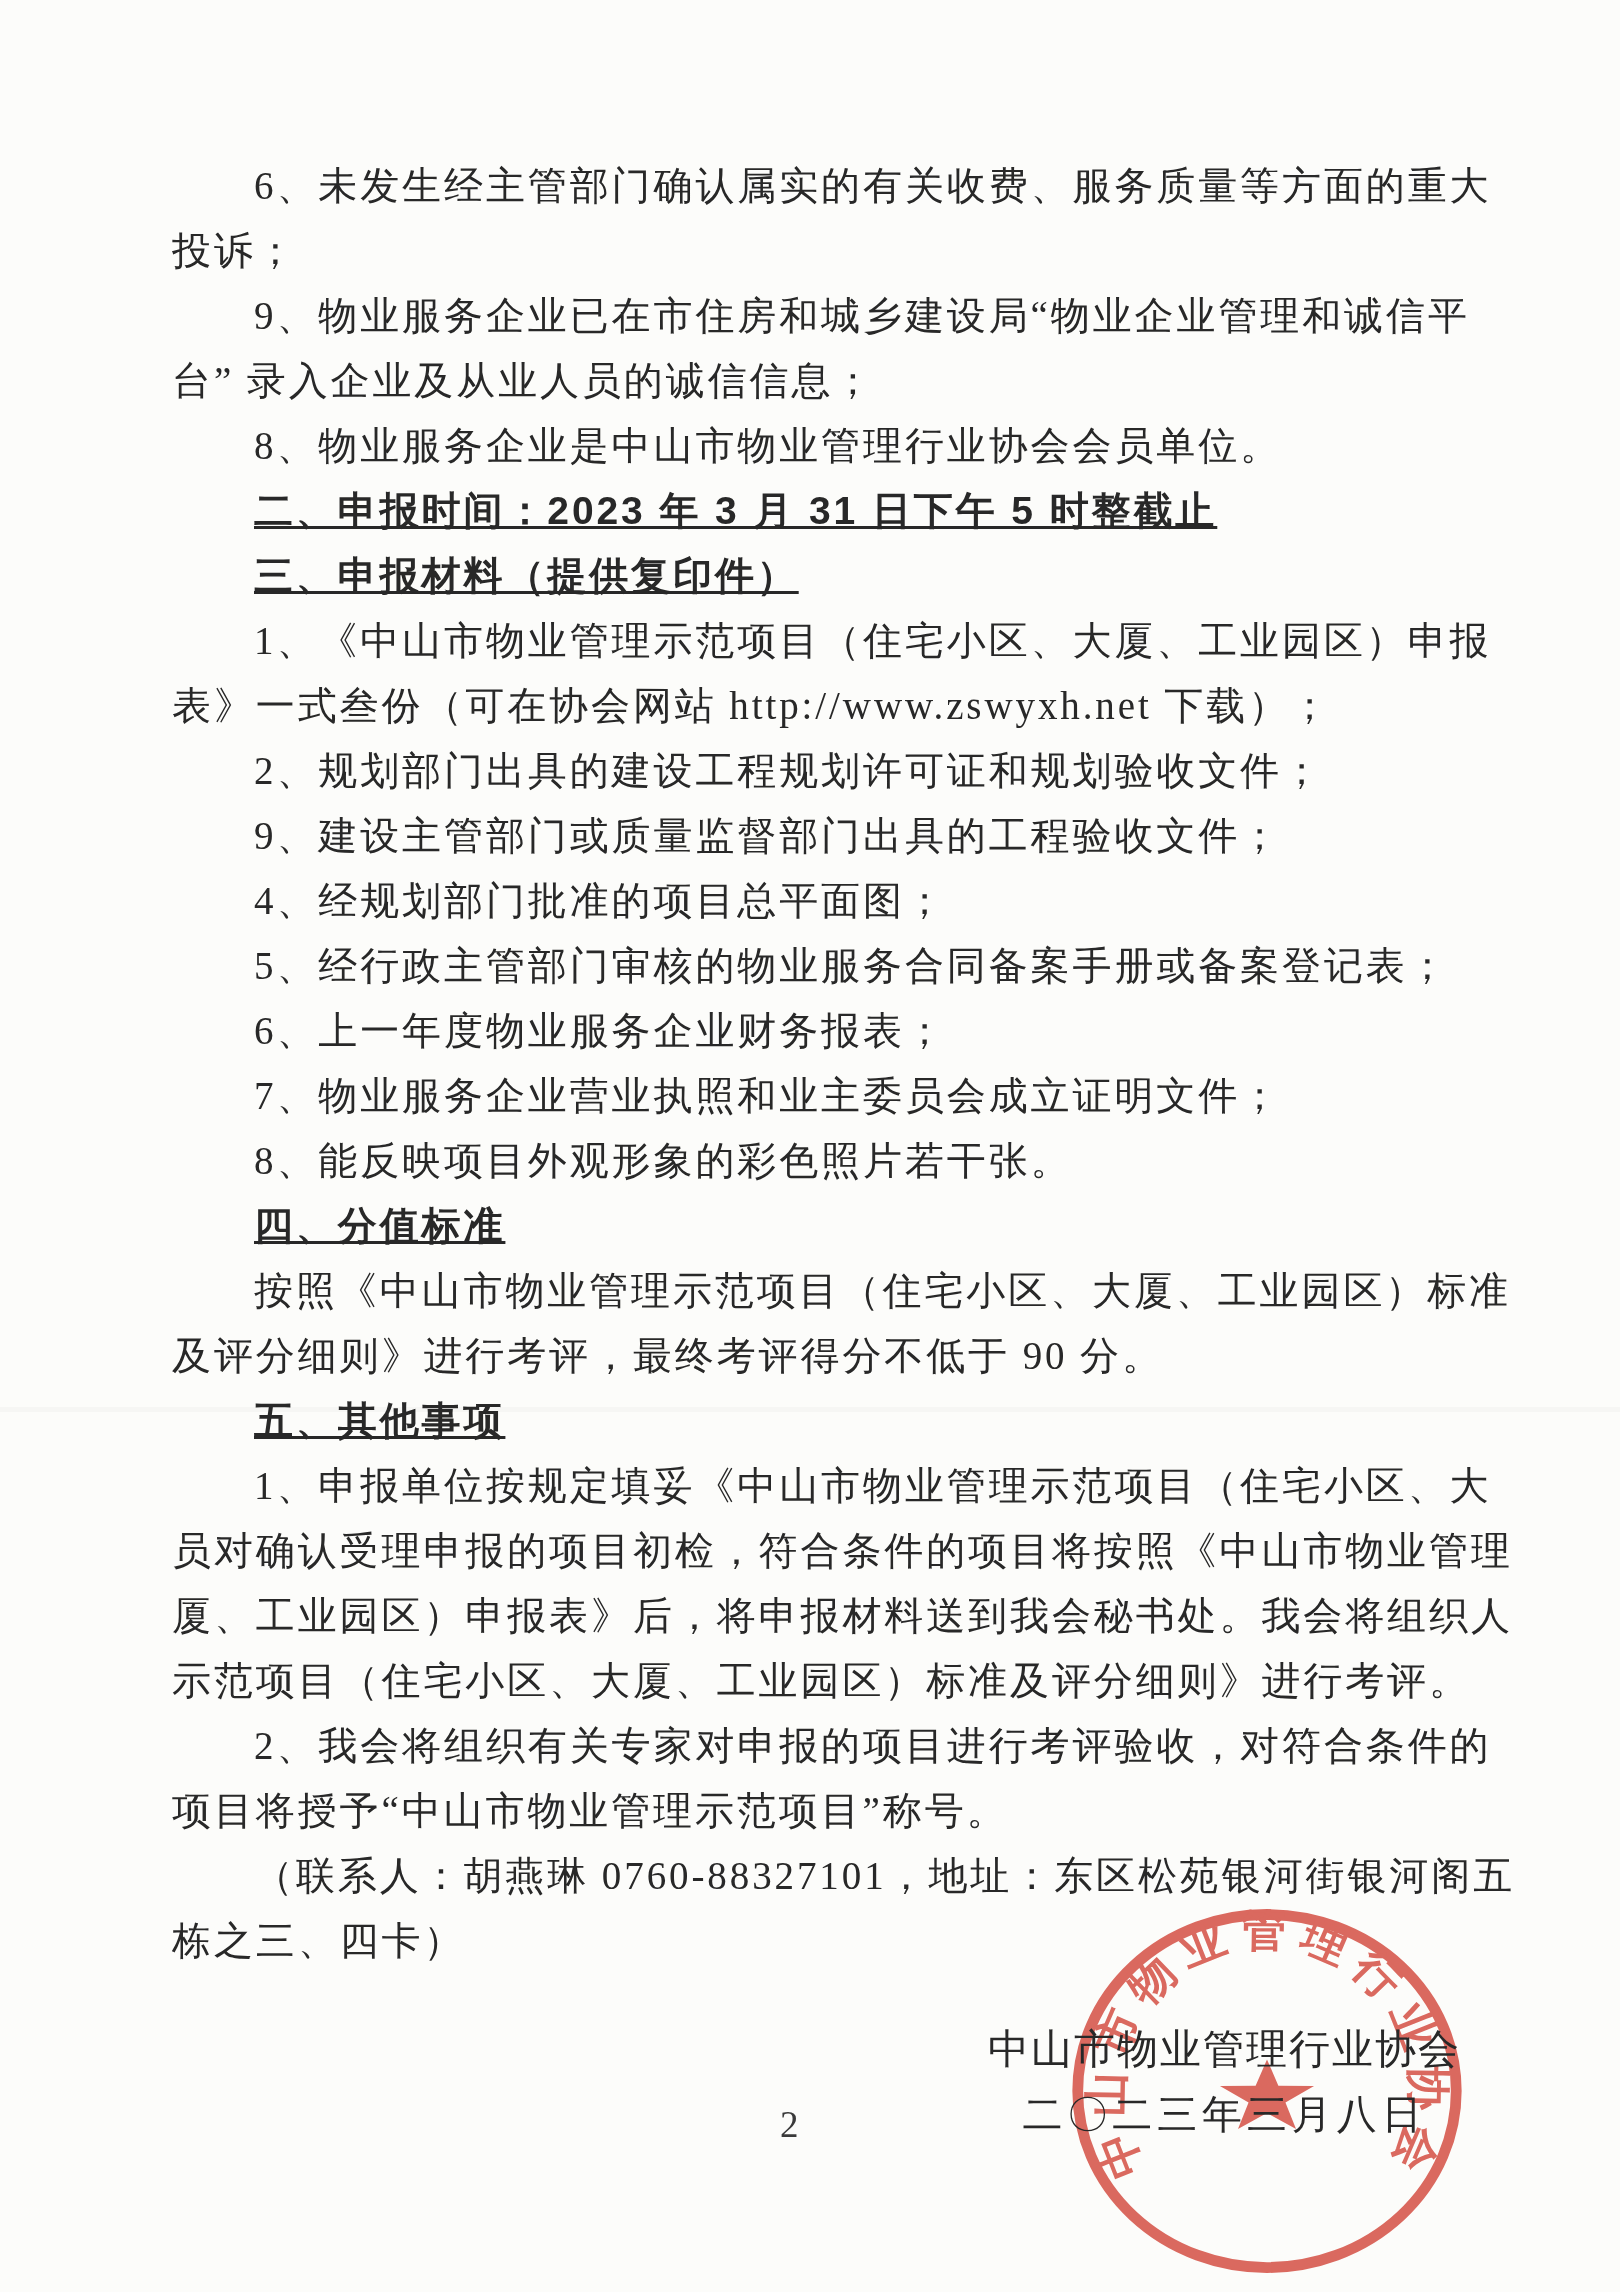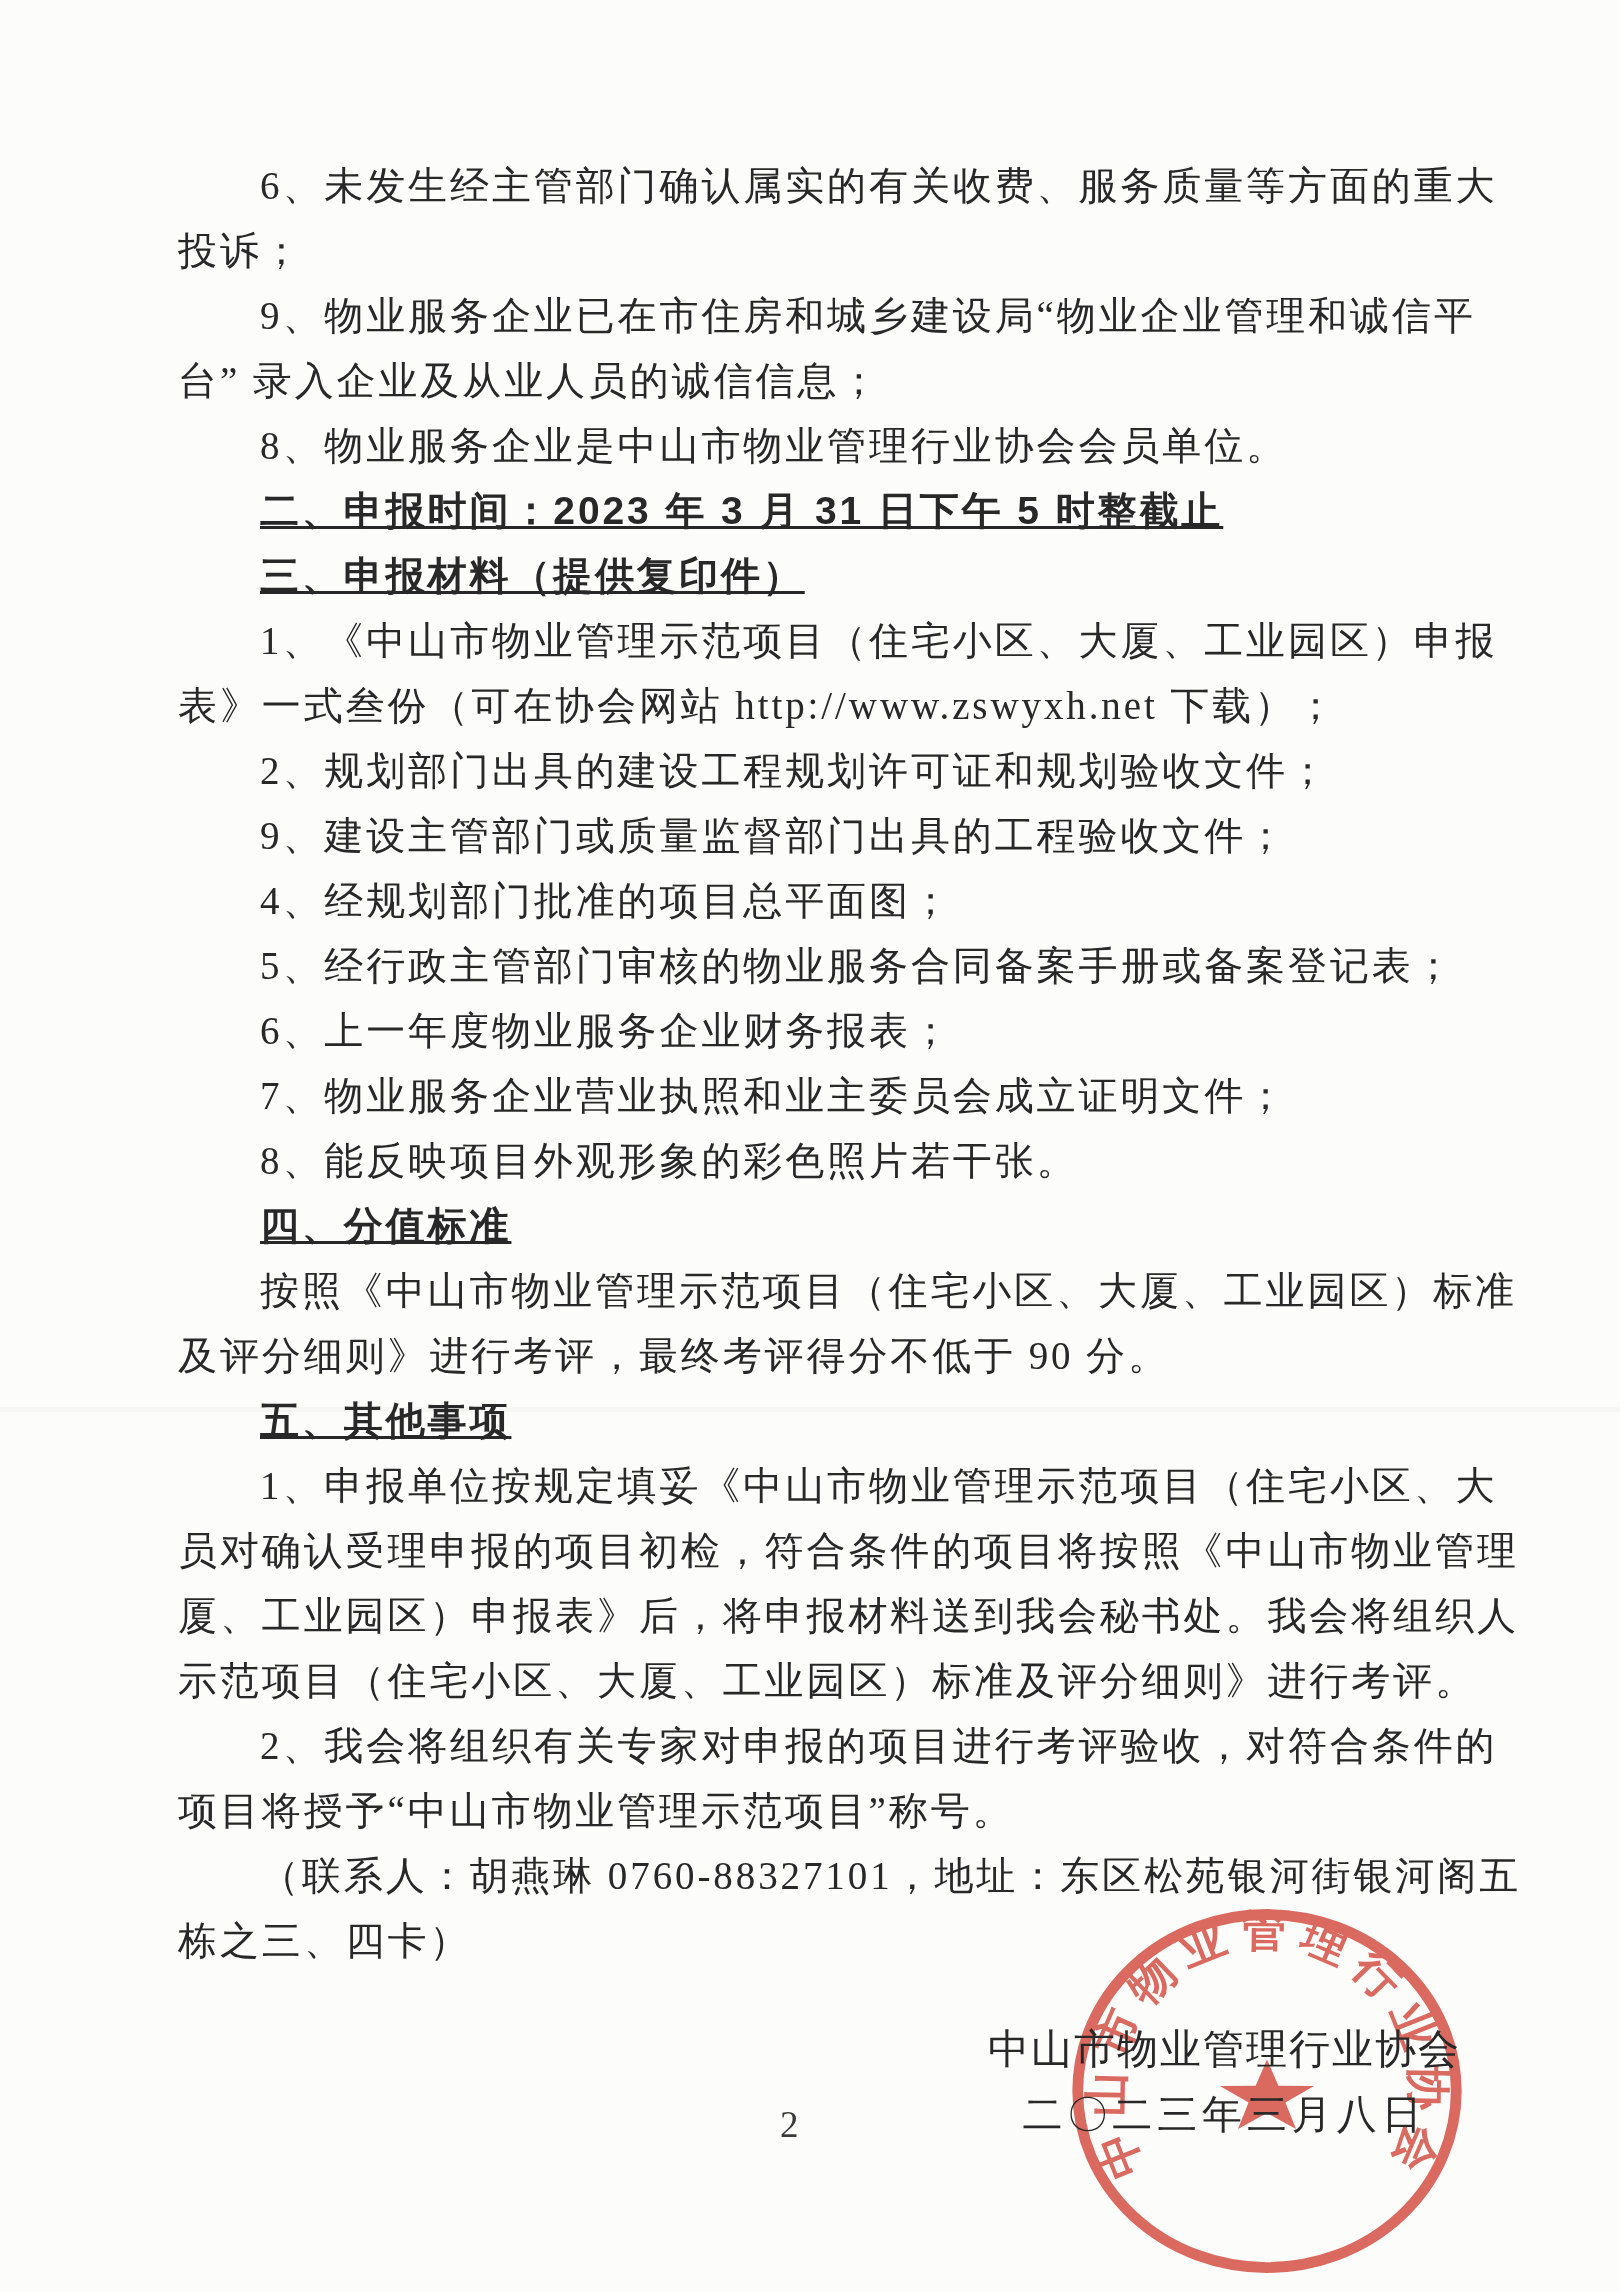--- a/index.html
+++ b/index.html
@@ -7,21 +7,21 @@
     position:relative;
     width:1620px; height:2293px;
     margin:0 auto;
     background:#fcfcfa;
     overflow:hidden;
     font-family:"Liberation Serif","DejaVu Serif",serif;
     color:#282828;
   }
   .body-text {
     position:absolute;
-    left:178px; top:153px;
+    left:172px; top:153px;
     width:1362px;
   }
   .line {
     height:65px;
     line-height:65px;
     font-size:39px;
     letter-spacing:2.9px;
     white-space:nowrap;
   }
   .line.indent { padding-left:82px; }

